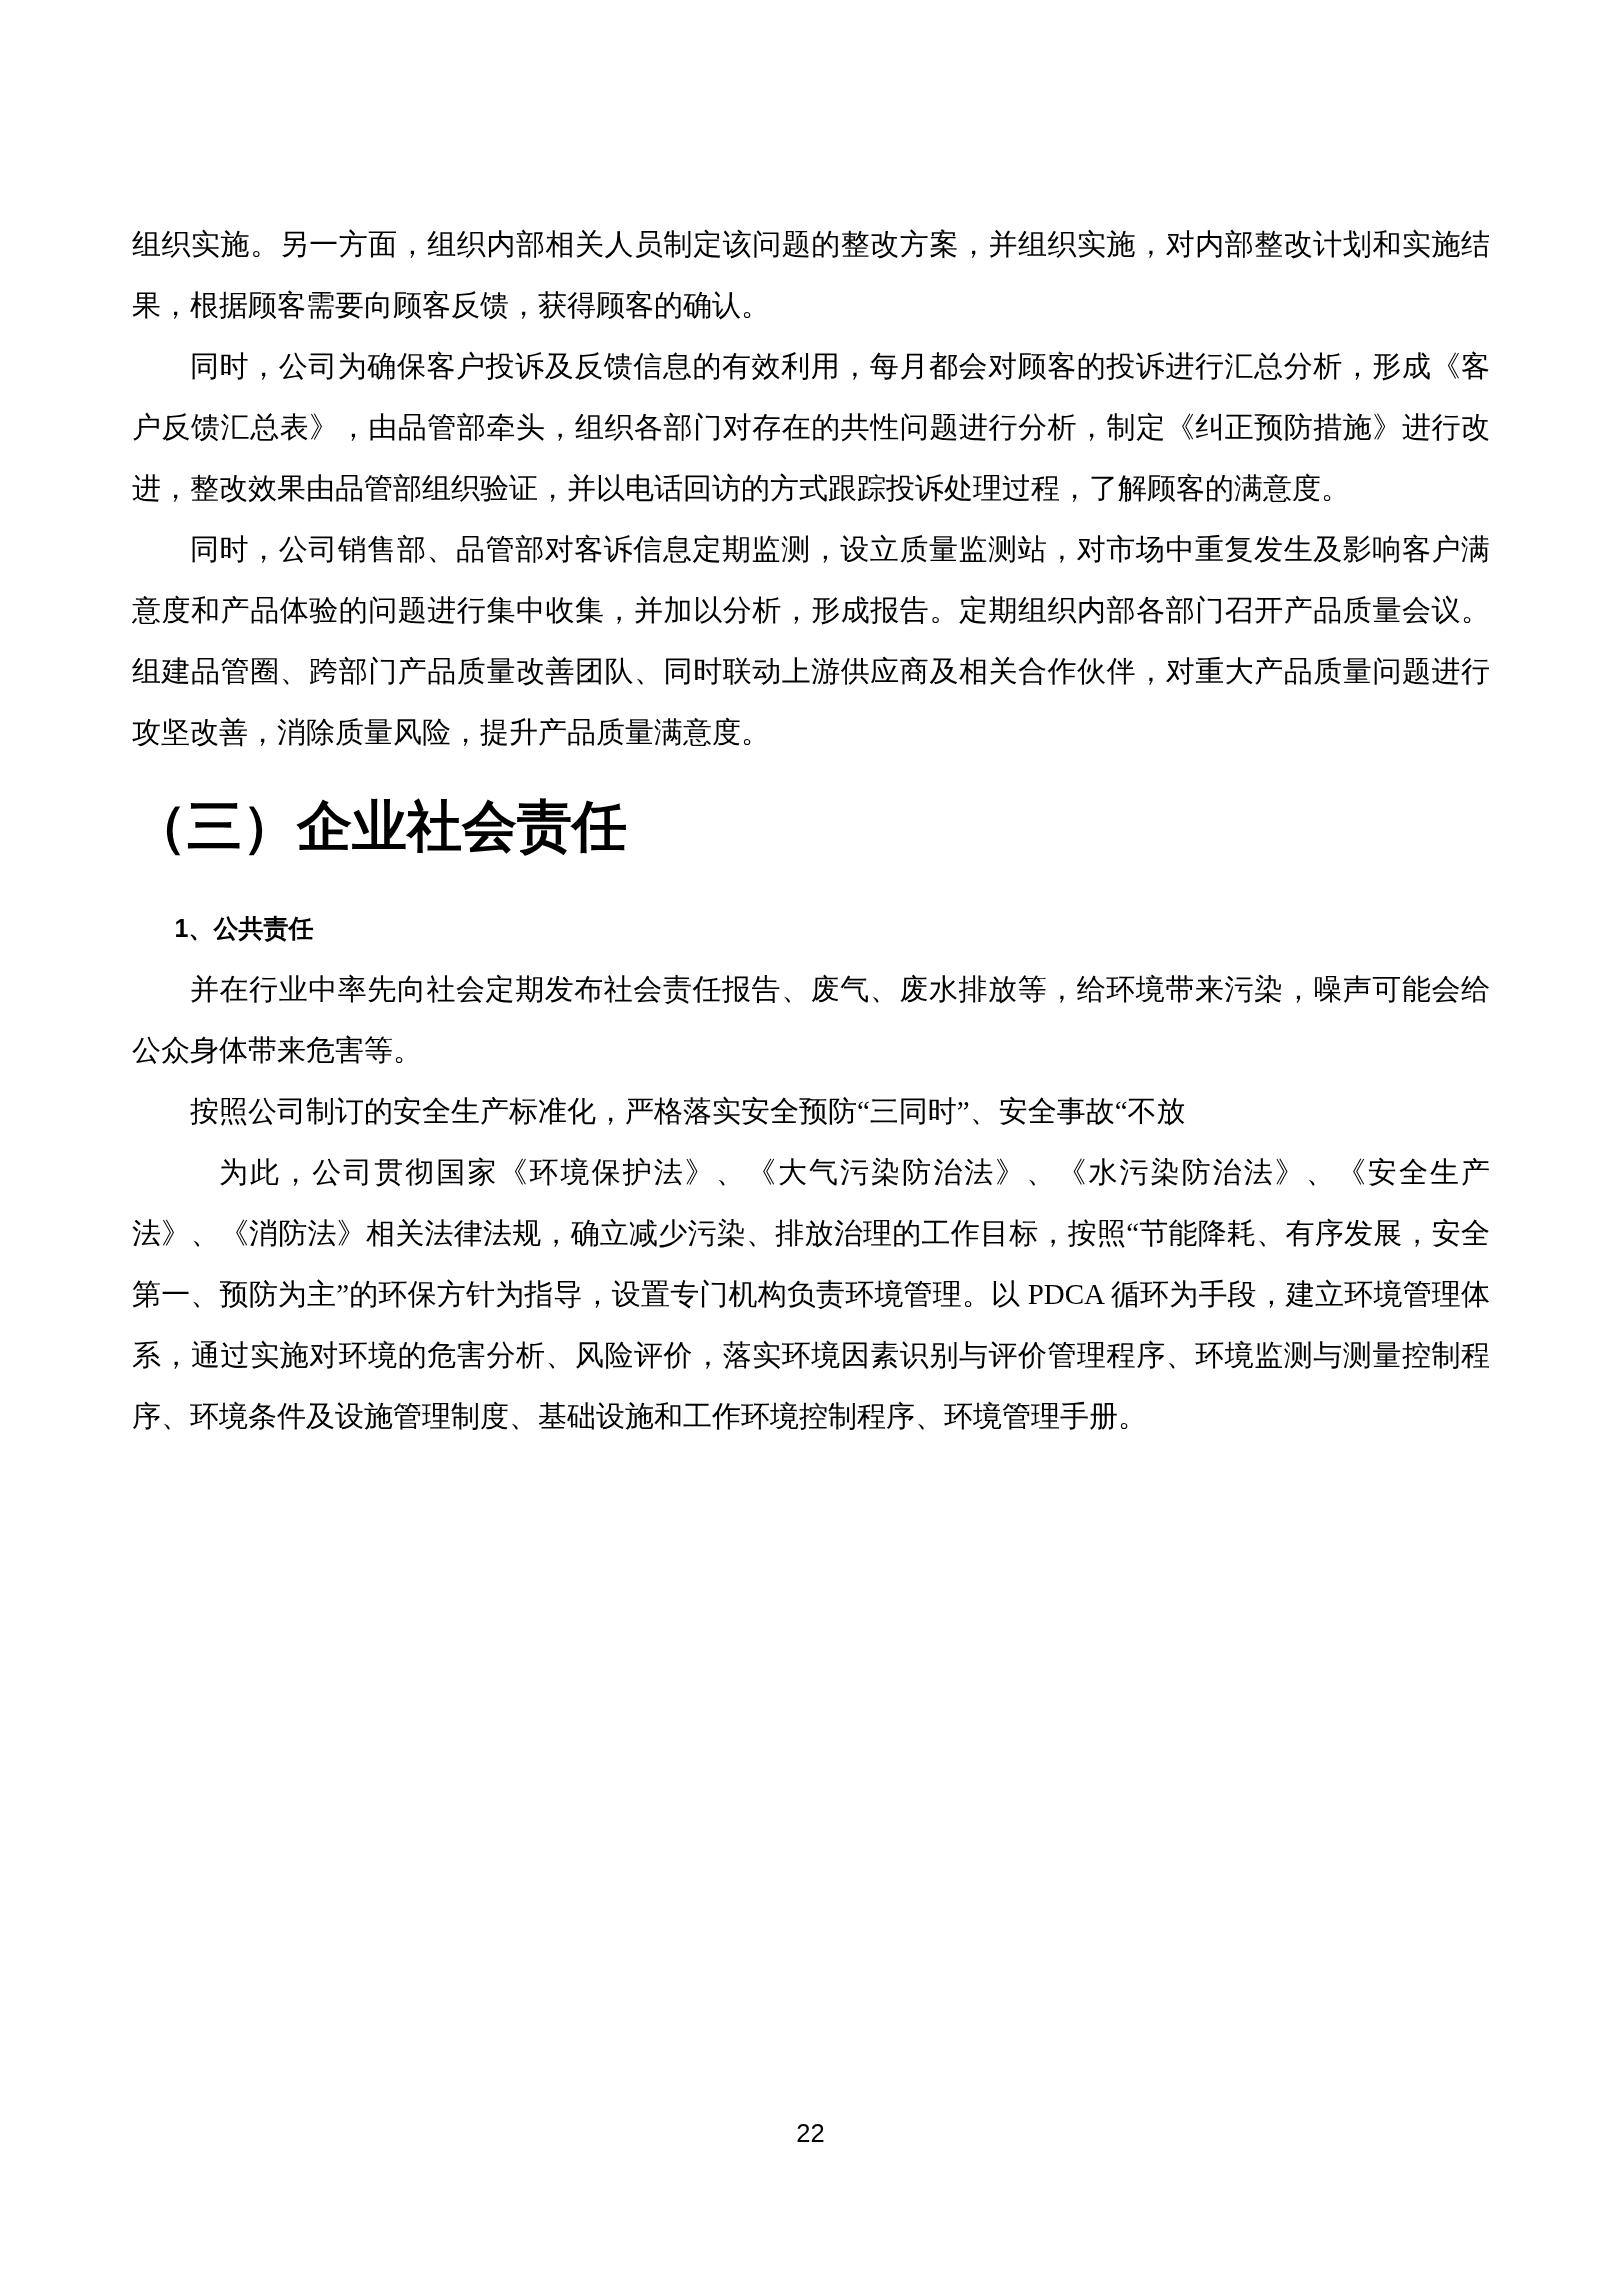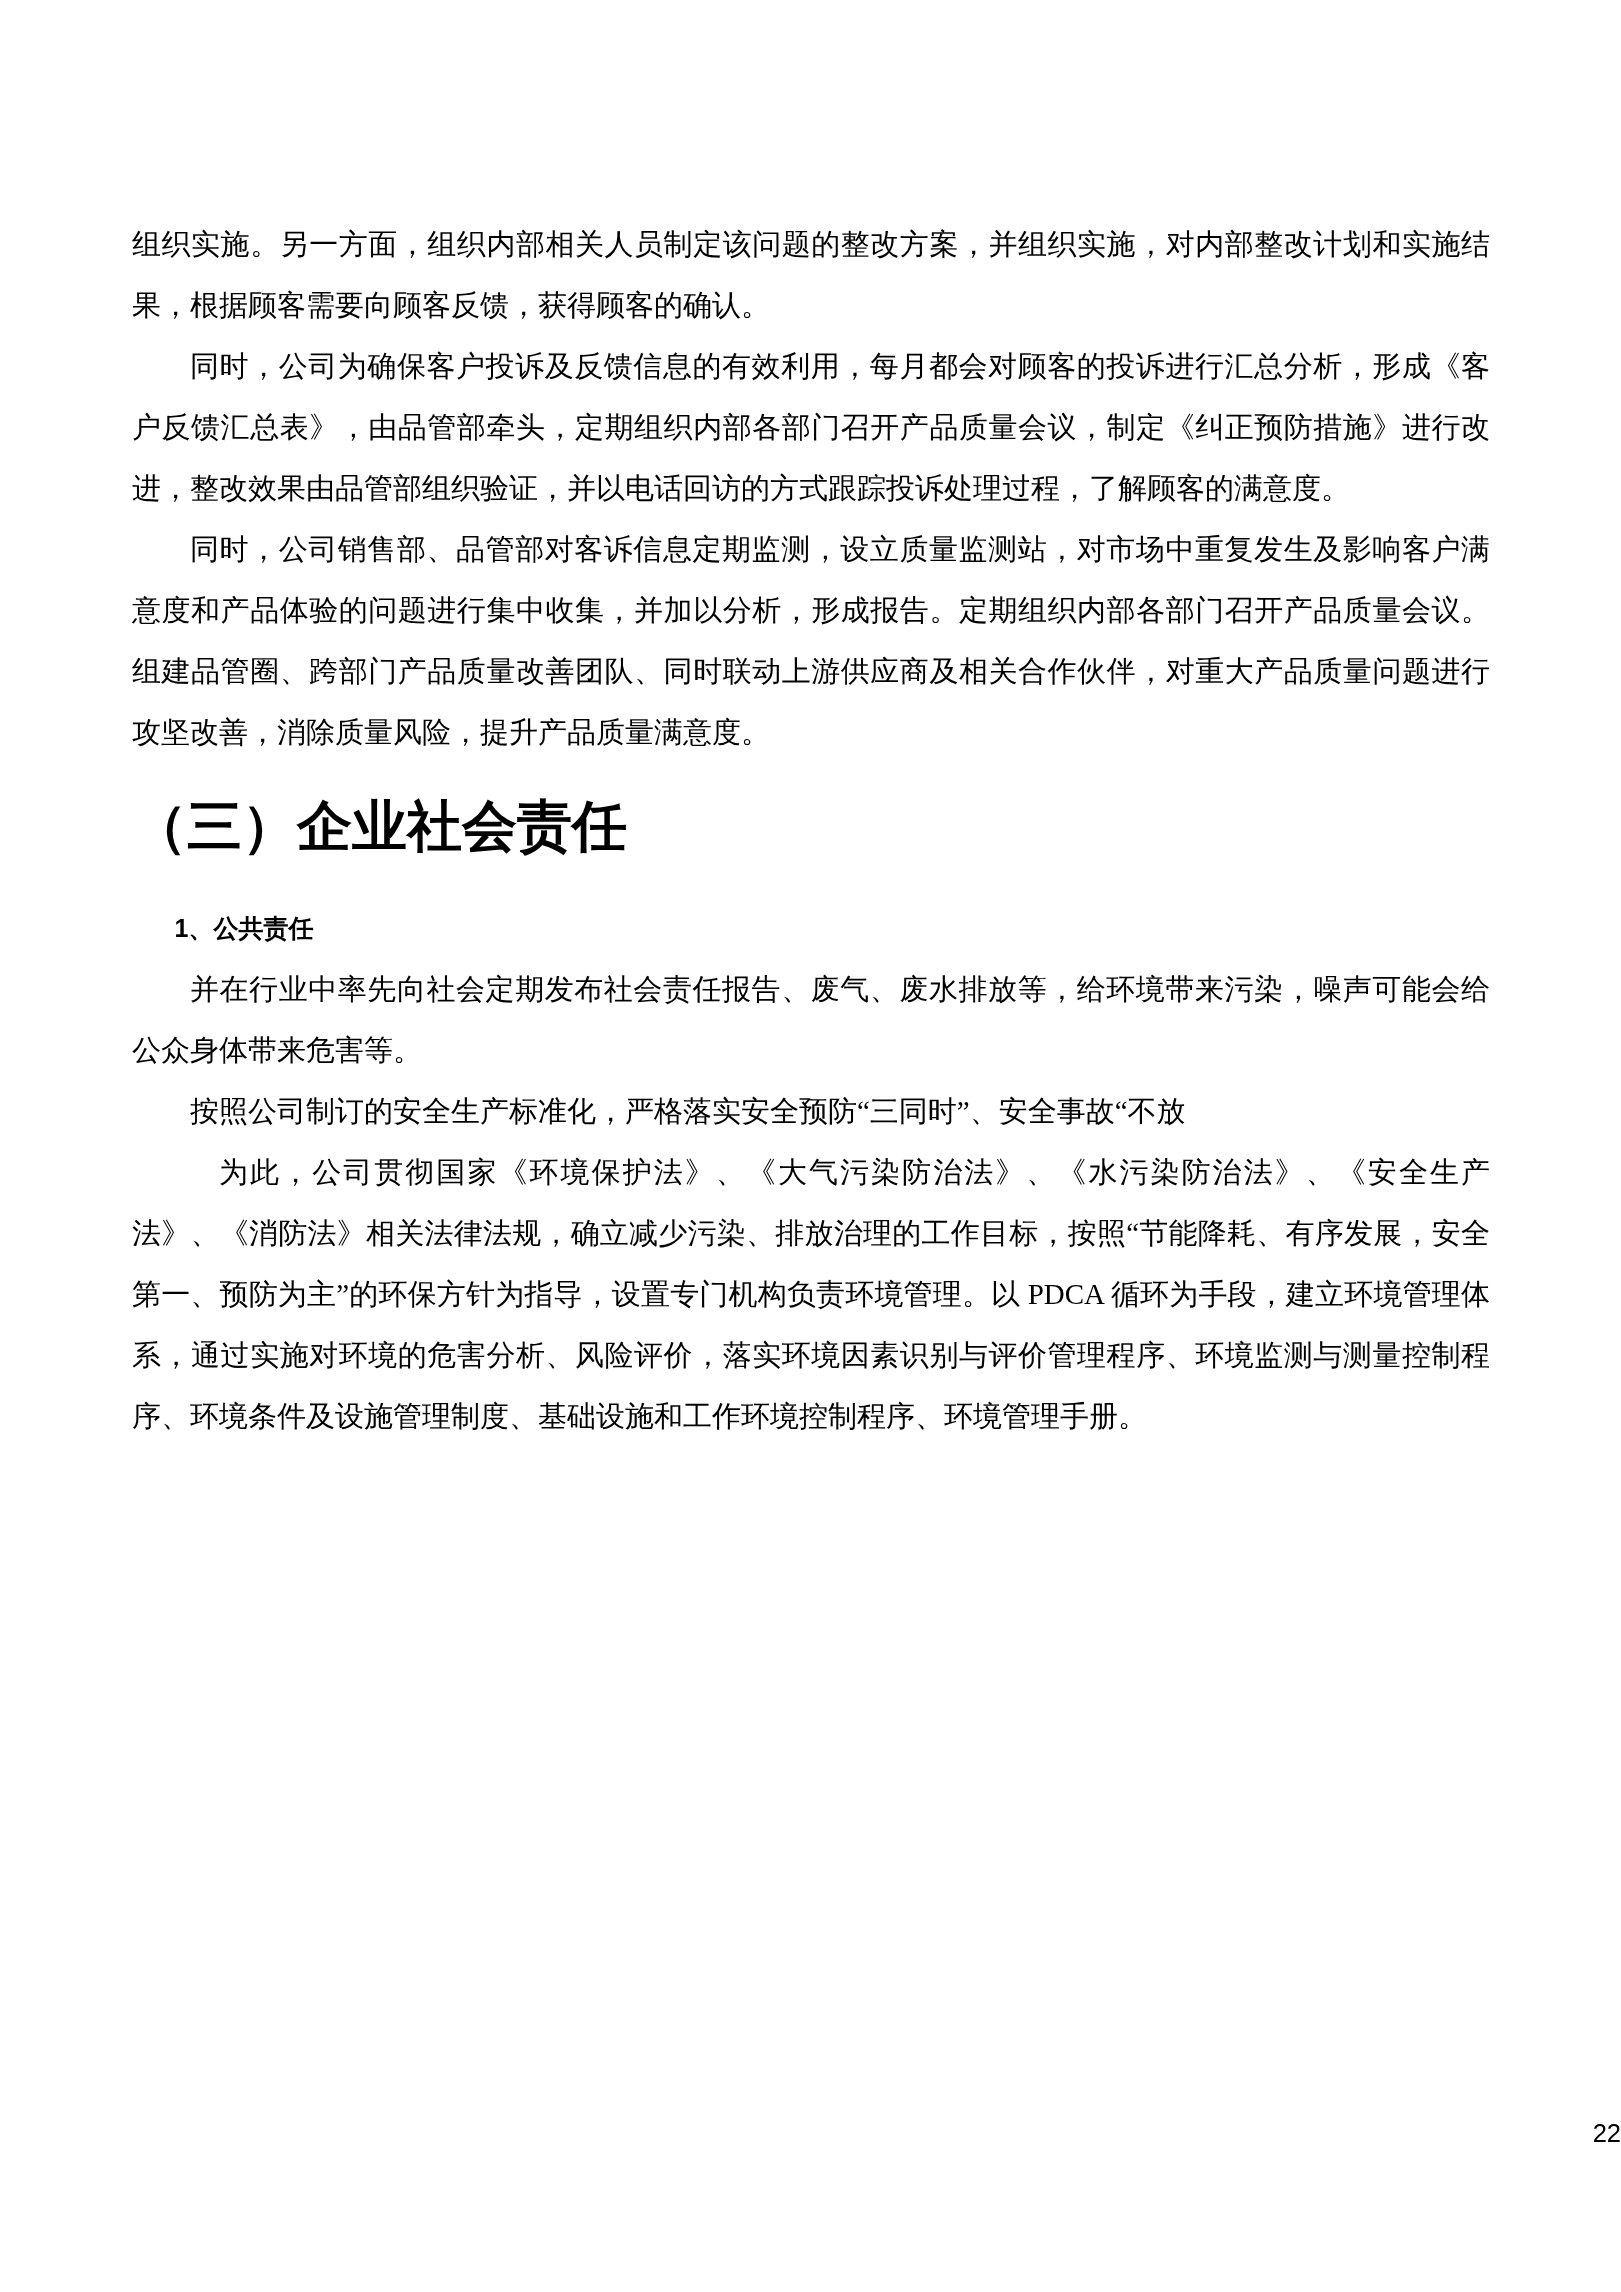--- a/index.html
+++ b/index.html
@@ -50,34 +50,34 @@
     font-size: 25px;
     line-height: 61px;
     margin: 0;
     text-indent: 1.7em;
   }
   .page-number {
     position: absolute;
     left: 0;
     right: 0;
     top: 2117px;
-    text-align: right;
+    text-align: center;
     font-family: "Liberation Sans", "DejaVu Sans", sans-serif;
     font-size: 25.5px;
     line-height: 33px;
     color: #000000;
   }
 </style>
 </head>
 <body>
 
 <div class="page">
   <div class="body-text">
     <p class="para no-indent">组织实施。另一方面，组织内部相关人员制定该问题的整改方案，并组织实施，对内部整改计划和实施结果，根据顾客需要向顾客反馈，获得顾客的确认。</p>
-    <p class="para">同时，公司为确保客户投诉及反馈信息的有效利用，每月都会对顾客的投诉进行汇总分析，形成《客户反馈汇总表》，由品管部牵头，定期组织内部各部门召开产品质量会议，制定《纠正预防措施》进行改进，整改效果由品管部组织验证，并以电话回访的方式跟踪投诉处理过程，了解顾客的满意度。</p>
+    <p class="para">同时，公司为确保客户投诉及反馈信息的有效利用，每月都会对顾客的投诉进行汇总分析，形成《客户反馈汇总表》，由品管部牵头，组织各部门对存在的共性问题进行分析，制定《纠正预防措施》进行改进，整改效果由品管部组织验证，并以电话回访的方式跟踪投诉处理过程，了解顾客的满意度。</p>
     <p class="para">同时，公司销售部、品管部对客诉信息定期监测，设立质量监测站，对市场中重复发生及影响客户满意度和产品体验的问题进行集中收集，并加以分析，形成报告。定期组织内部各部门召开产品质量会议。组建品管圈、跨部门产品质量改善团队、同时联动上游供应商及相关合作伙伴，对重大产品质量问题进行攻坚改善，消除质量风险，提升产品质量满意度。</p>
     <h2 class="section-heading">（三）企业社会责任</h2>
     <h3 class="sub-heading">1、公共责任</h3>
     <p class="para">并在行业中率先向社会定期发布社会责任报告、废气、废水排放等，给环境带来污染，噪声可能会给公众身体带来危害等。</p>
     <p class="para">按照公司制订的安全生产标准化，严格落实安全预防“三同时”、安全事故“不放</p>
     <p class="para indent-extra">为此，公司贯彻国家《环境保护法》、《大气污染防治法》、《水污染防治法》、《安全生产法》、《消防法》相关法律法规，确立减少污染、排放治理的工作目标，按照“节能降耗、有序发展，安全第一、预防为主”的环保方针为指导，设置专门机构负责环境管理。以 PDCA 循环为手段，建立环境管理体系，通过实施对环境的危害分析、风险评价，落实环境因素识别与评价管理程序、环境监测与测量控制程序、环境条件及设施管理制度、基础设施和工作环境控制程序、环境管理手册。</p>
   </div>
   <div class="page-number">22</div>
 </div>
 

